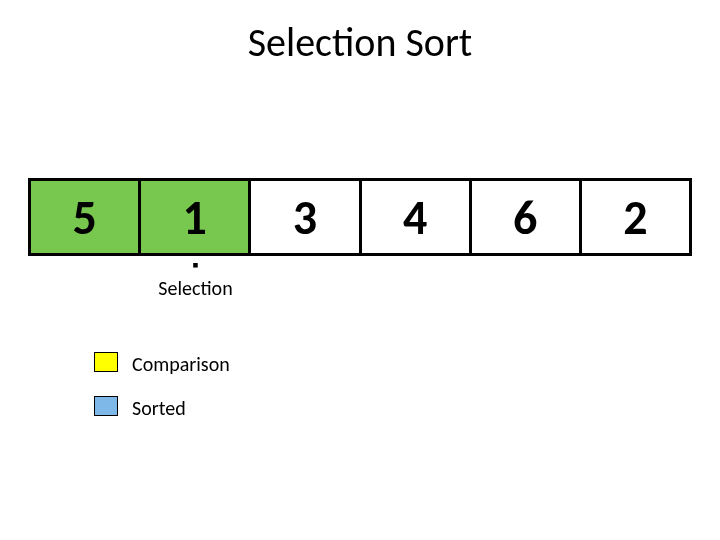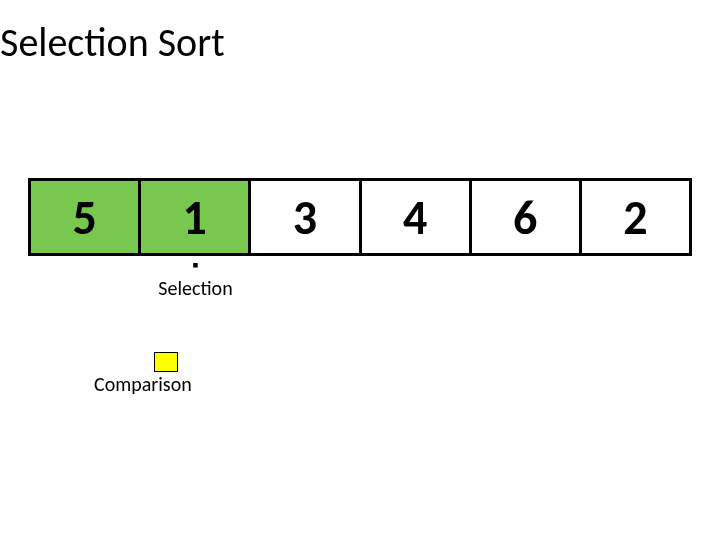--- a/index.html
+++ b/index.html
@@ -14,20 +14,21 @@
   .stage {
     position: relative;
     width: 720px;
     height: 540px;
   }
   .title {
     position: absolute;
     top: 18px;
     left: 0;
     width: 720px;
+    text-align: center;
     font-size: 40px;
     font-weight: 400;
   }
   .array {
     position: absolute;
     top: 178px;
     left: 28px;
     width: 664px;
     display: flex;
     border: 3px solid #000;
@@ -63,23 +64,22 @@
   .pointer .label {
     font-size: 20px;
   }
   .legend {
     position: absolute;
     left: 94px;
     top: 352px;
   }
   .legend-row {
     display: flex;
-    align-items: flex-end;
+    align-items: flex-start;
     margin-bottom: 20px;
-    flex-direction: column;
   }
   .swatch {
     width: 24px;
     height: 20px;
     border: 1.5px solid #000;
     margin-right: 14px;
     box-sizing: border-box;
   }
   .legend-label {
     font-size: 20px;
@@ -116,15 +116,19 @@
   <div class="pointer" style="left: 140.5px; top: 256px;">
     <span class="arrow">▪</span>
     <span class="label">Selection</span>
   </div>
 
   <div class="legend">
     <div class="legend-row">
       <div class="swatch" style="background: rgb(255, 255, 0);"></div>
       <div class="legend-label">Comparison</div>
     </div>
+    <div class="legend-row">
+      <div class="swatch" style="background: rgb(125, 184, 232);"></div>
+      <div class="legend-label">Sorted</div>
+    </div>
   </div>
 
 </div>
 
 </body></html>

